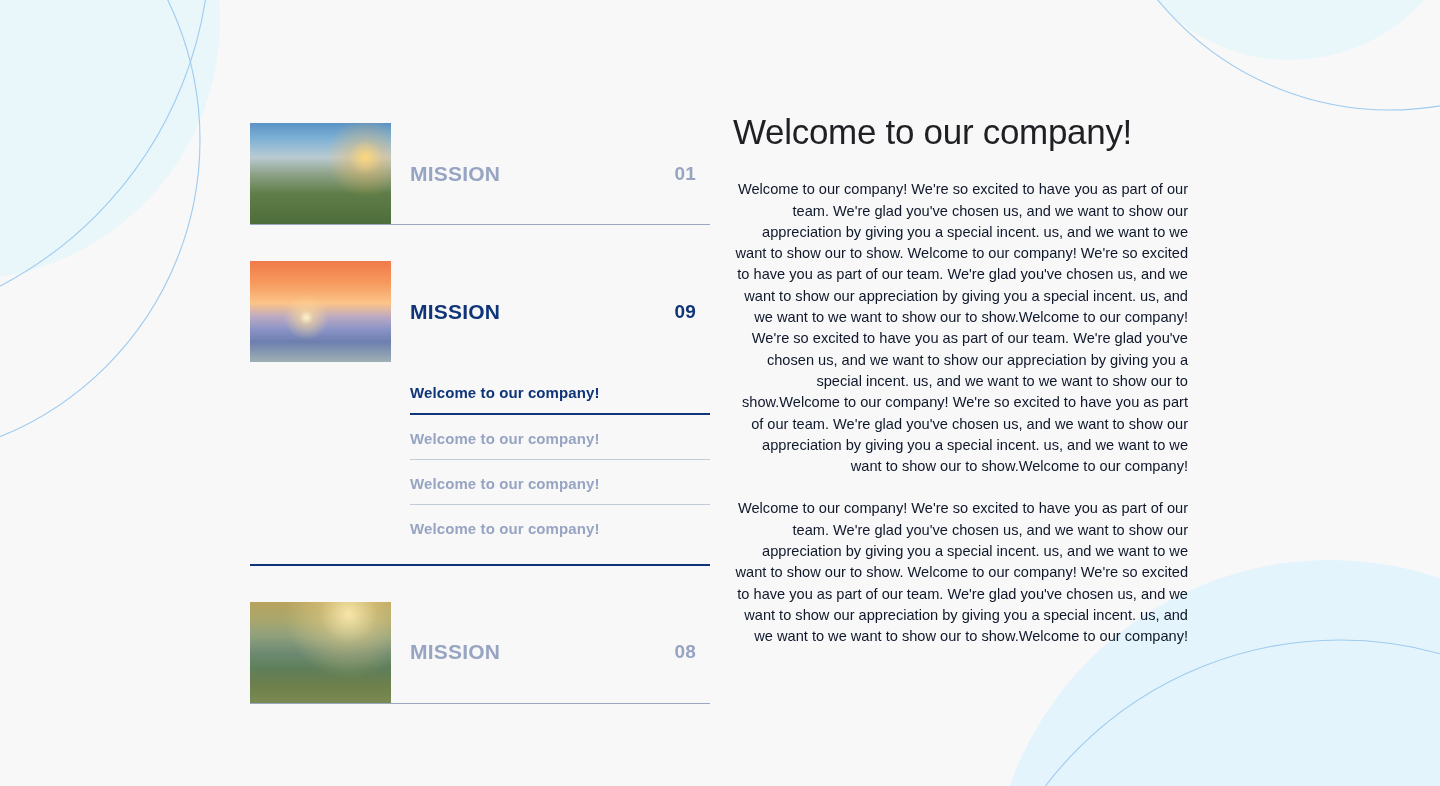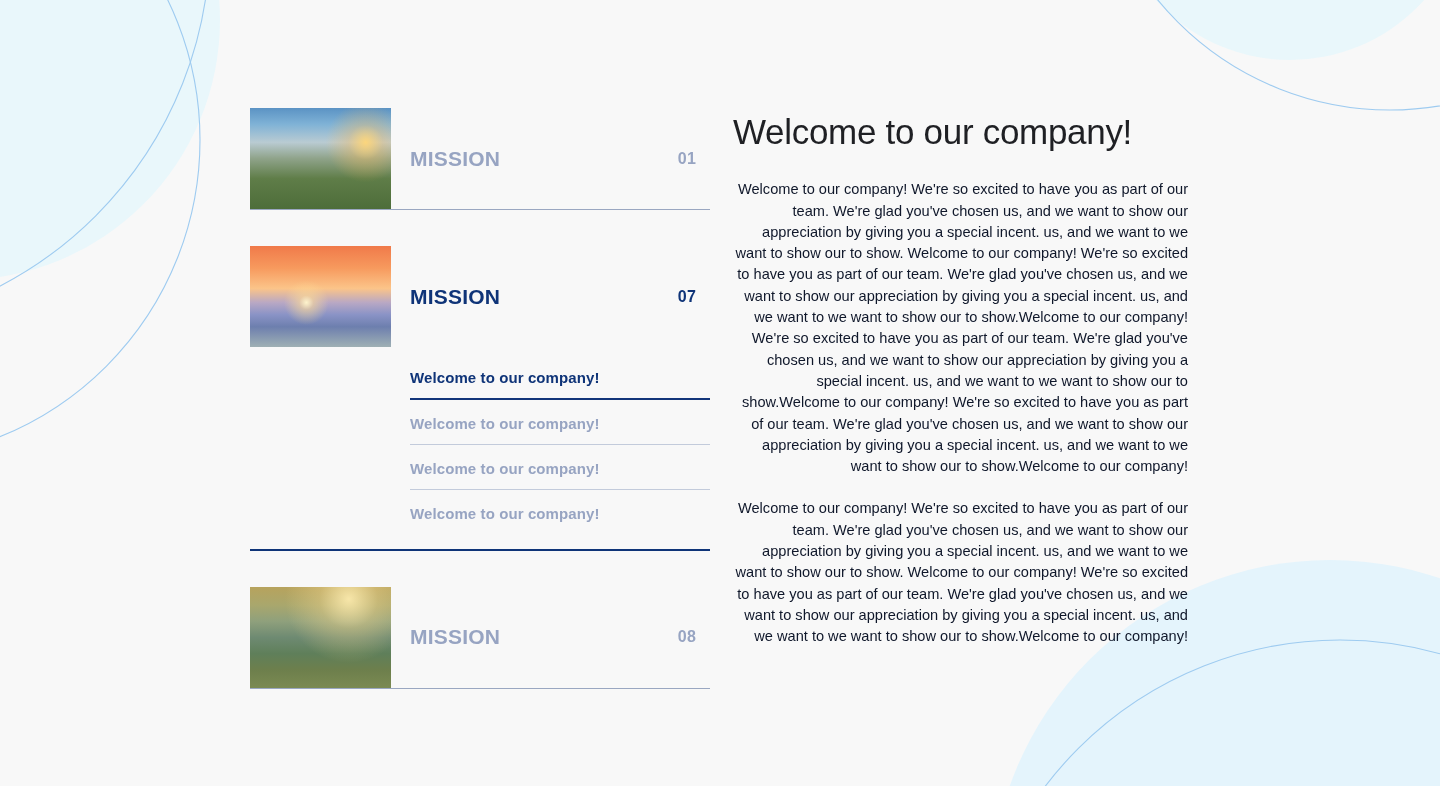--- a/index.html
+++ b/index.html
@@ -30,21 +30,21 @@
   .page {
     position: relative;
     z-index: 1;
     width: 1440px;
     height: 786px;
   }
 
   .accordion {
     position: absolute;
     left: 250px;
-    top: 108px;
+    top: 123px;
     width: 460px;
   }
 
   
   .mission-block { position: relative; }
 
   .mission-row {
     display: flex;
     align-items: stretch;
     min-height: 101px;
@@ -68,21 +68,21 @@
   }
 
   .mission-label {
     font-size: 21px;
     font-weight: 700;
     letter-spacing: .2px;
     color: #97a4c2;
   }
 
   .mission-num {
-    font-size: 16px;
+    font-size: 19px;
     font-weight: 700;
     letter-spacing: .2px;
     color: #97a4c2;
   }
 
   .mission-block.is-active .mission-label,
   .mission-block.is-active .mission-num {
     color: #0f3478;
   }
 
@@ -195,21 +195,21 @@
     <div class="block-gap"></div>
 
     <div class="mission-block is-active">
       <div class="mission-row">
         <div class="thumb" style="background-image:
                radial-gradient(circle at 40% 56%, rgba(255,245,205,.98) 0%, rgba(255,221,150,.55) 7%, rgba(255,190,120,0) 22%),
                linear-gradient(180deg, #f07a4a 0%, #f79a5e 22%, #fbc489 42%, #b9a8c4 56%, #8a93c6 68%, #6d7fae 80%, #9fb0b4 100%);">
         </div>
         <div class="mission-meta">
           <span class="mission-label">MISSION</span>
-          <span class="mission-num">07</span>
+          <span class="mission-num">09</span>
         </div>
       </div>
 
       <div class="sublist">
         <div class="subitem is-active">
           <span class="subitem-text">Welcome to our company!</span>
           <div class="subitem-rule"></div>
         </div>
         <div class="subitem">
           <span class="subitem-text">Welcome to our company!</span>

